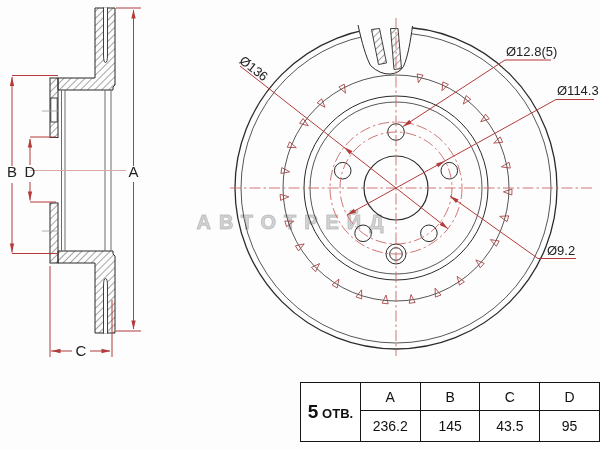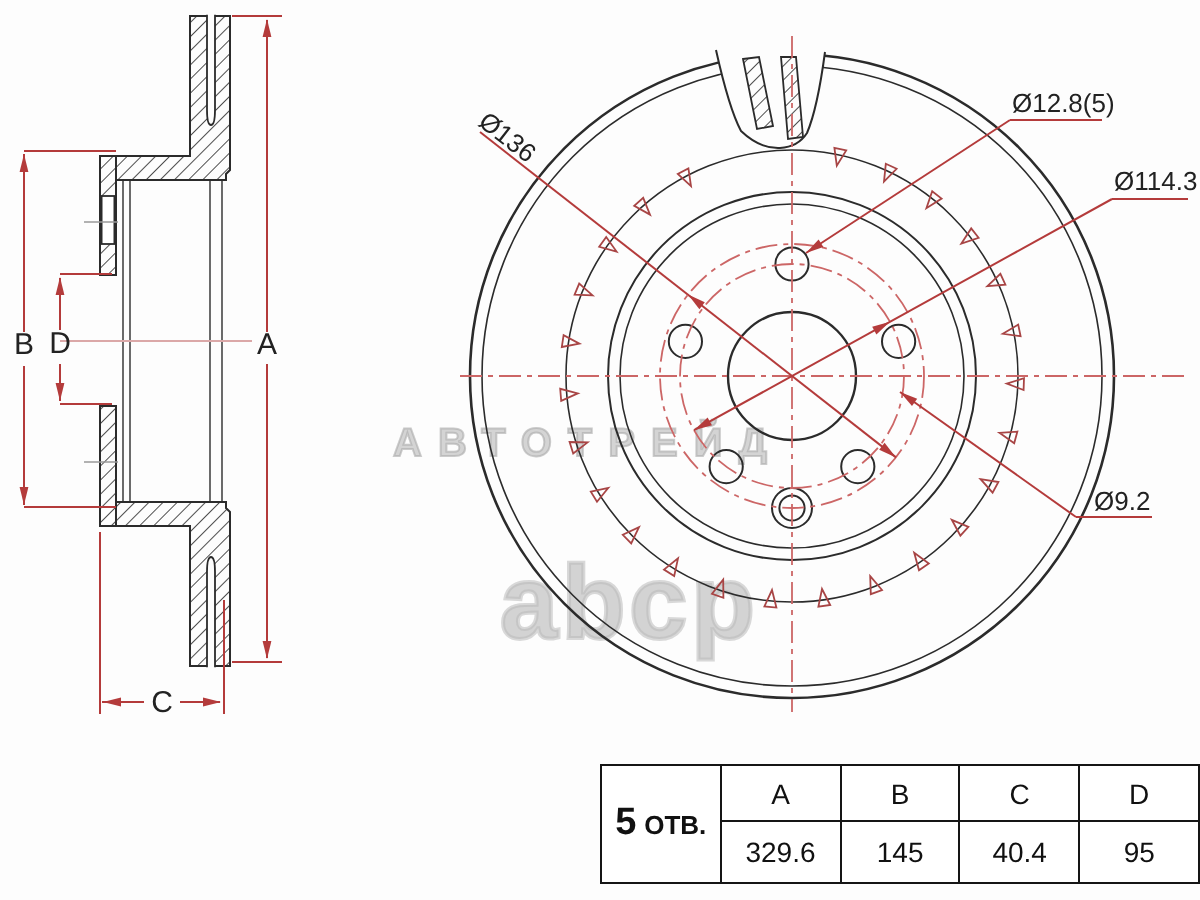--- a/index.html
+++ b/index.html
@@ -36,21 +36,20 @@
     font-size:15px;font-weight:700;color:#111;letter-spacing:0.5px;
   }
   text{font-family:"Liberation Sans",sans-serif;}
 </style>
 </head>
 <body>
 
 <div id="stage">
 
   <div class="watermark" id="wm-brand">АВТОТРЕЙД</div>
-  <div class="watermark" id="wm-logo">abcp</div>
 
   <svg width="600" height="450" viewBox="0 0 600 450">
     <defs>
       <pattern id="hatch" patternUnits="userSpaceOnUse" width="5" height="5" patternTransform="rotate(-45)">
         <line x1="0" y1="0" x2="5" y2="0" stroke="#3a3a3a" stroke-width="0.9"></line>
       </pattern>
     </defs>
 
     <g>
 
@@ -211,20 +210,20 @@
       <td class="holes" rowspan="2">
         <span class="n">5</span>
         <span class="u">ОТВ.</span>
       </td>
       <td>A</td>
       <td>B</td>
       <td>C</td>
       <td>D</td>
     </tr>
     <tr class="vals">
-      <td>329.6</td>
+      <td>236.2</td>
       <td>145</td>
-      <td>40.4</td>
+      <td>43.5</td>
       <td>95</td>
     </tr>
   </tbody>
     </table>
 </div>
 
 </body></html>

